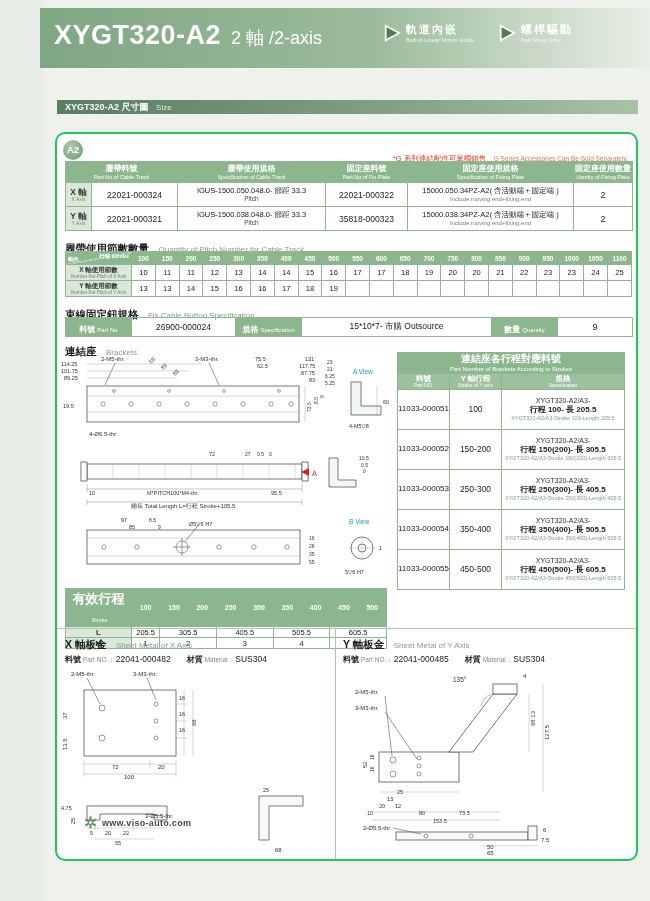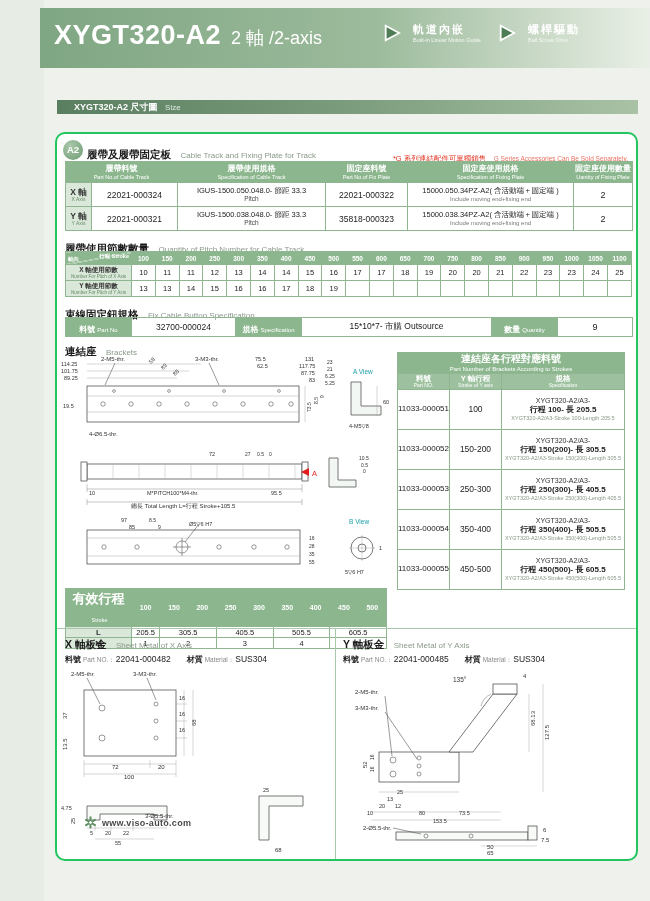--- a/index.html
+++ b/index.html
@@ -3,25 +3,25 @@
 <meta charset="utf-8">
 <style>
   html,body{margin:0;padding:0}
   #page{position:relative;width:650px;height:901px;background:#eef1ec;font-family:"Liberation Sans",sans-serif;overflow:hidden}
   #leftstrip{position:absolute;left:0;top:0;width:44px;height:100%;background:#e7ece4}
   
   #banner{position:absolute;left:40px;top:8px;right:0;height:60px;background:linear-gradient(to right,#7fa682,#9cbb9c 55%,#cfddcc 85%,#e9efe6)}
   .banner-title{position:absolute;left:14px;top:12px;display:flex;align-items:baseline;color:#fff;white-space:nowrap}
   .t-main{font-size:27px;font-weight:bold;letter-spacing:.5px}
   .t-sub{font-size:18px;margin-left:10px}
-  .feature{position:absolute;top:15px;display:flex;align-items:center;gap:12px}
+  .feature{position:absolute;top:15px;display:flex;align-items:center;gap:5px}
   .f-zh{font-size:11px;font-weight:bold;color:#fff;letter-spacing:2px;line-height:1.25}
   .f-en{font-size:5.5px;color:#f4f8f3;line-height:1.1}
   
-  #secbar{position:absolute;left:57px;top:100px;width:581px;height:14px;background:linear-gradient(to right,#5a7f60,#7b9c7d 50%,#a9c2a6);color:#fff;font-size:9px;line-height:14px;padding-left:17px;box-sizing:border-box;white-space:nowrap}
+  #secbar{position:absolute;left:57px;top:100px;width:581px;height:14px;background:linear-gradient(to right,#5a7f60,#7b9c7d 50%,#a9c2a6);color:#fff;font-size:9px;line-height:14px;padding-left:8px;box-sizing:border-box;white-space:nowrap}
   .sb-zh{font-weight:bold}
   .sb-en{margin-left:5px;font-size:8px;color:#e2ece2}
   
   #panel{position:absolute;left:55px;top:132px;width:583px;height:729px;background:#fff;border:2px solid #22c55e;border-radius:10px;box-sizing:border-box}
   .badge{position:absolute;left:6px;top:6px;width:20px;height:20px;border-radius:50%;background:radial-gradient(circle at 35% 30%,#a9c8aa,#6f9a72);color:#fff;font-size:9.5px;font-weight:bold;text-align:center;line-height:20px}
   .sec-title{position:absolute;white-space:nowrap}
   .st-zh{font-size:10.5px;font-weight:bold;color:#1a1a1a}
   .st-en{font-size:8px;color:#8a9a8a;margin-left:5px}
   .note{position:absolute;right:8px;top:13px;white-space:nowrap}
   .note-zh{font-size:7.5px;color:#e03422;font-weight:normal}
@@ -115,24 +115,20 @@
   </div>
 
   <div id="secbar">
     <span class="sb-zh">XYGT320-A2 尺寸圖</span>
     <span class="sb-en">Size</span>
   </div>
 
   <div id="panel">
     <div class="badge">A2</div>
 
-    <div class="sec-title" style="left:30px;top:10px">
-      <span class="st-zh">履帶及履帶固定板</span>
-      <span class="st-en">Cable Track and Fixing Plate for Track</span>
-    </div>
     <div class="note">
       <span class="note-zh">*G 系列連結配件可單獨銷售</span>
       <span class="note-en">G Series Accessories Can Be Sold Separately.</span>
     </div>
 
     <table class="t" style="left:8px;top:27px;width:567px">
       <colgroup>
           <col style="width:26px">
           <col style="width:86px">
           <col style="width:148px">
@@ -325,21 +321,21 @@
           <col style="width:66px">
           <col style="width:104px">
           <col style="width:66px">
           <col style="width:190px">
           <col style="width:66px">
           <col style="width:75px">
         </colgroup>
       <tbody>
           <tr style="height:17px">
         <th class="th-g"><span class="bzh">料號</span><span class="ben">Part No</span></th>
-        <td class="v85">32700-000024</td>
+        <td class="v85">26900-000024</td>
         <th class="th-g"><span class="bzh">規格</span><span class="ben">Specification</span></th>
         <td class="v85">15*10*7- 市購 Outsource</td>
         <th class="th-g"><span class="bzh">數量</span><span class="ben">Quantity</span></th>
         <td class="v9">9</td>
       </tr>
     </tbody>
       </table>
 
     <div class="sec-title" style="left:8px;top:207px">
       <span class="st-zh">連結座</span>

